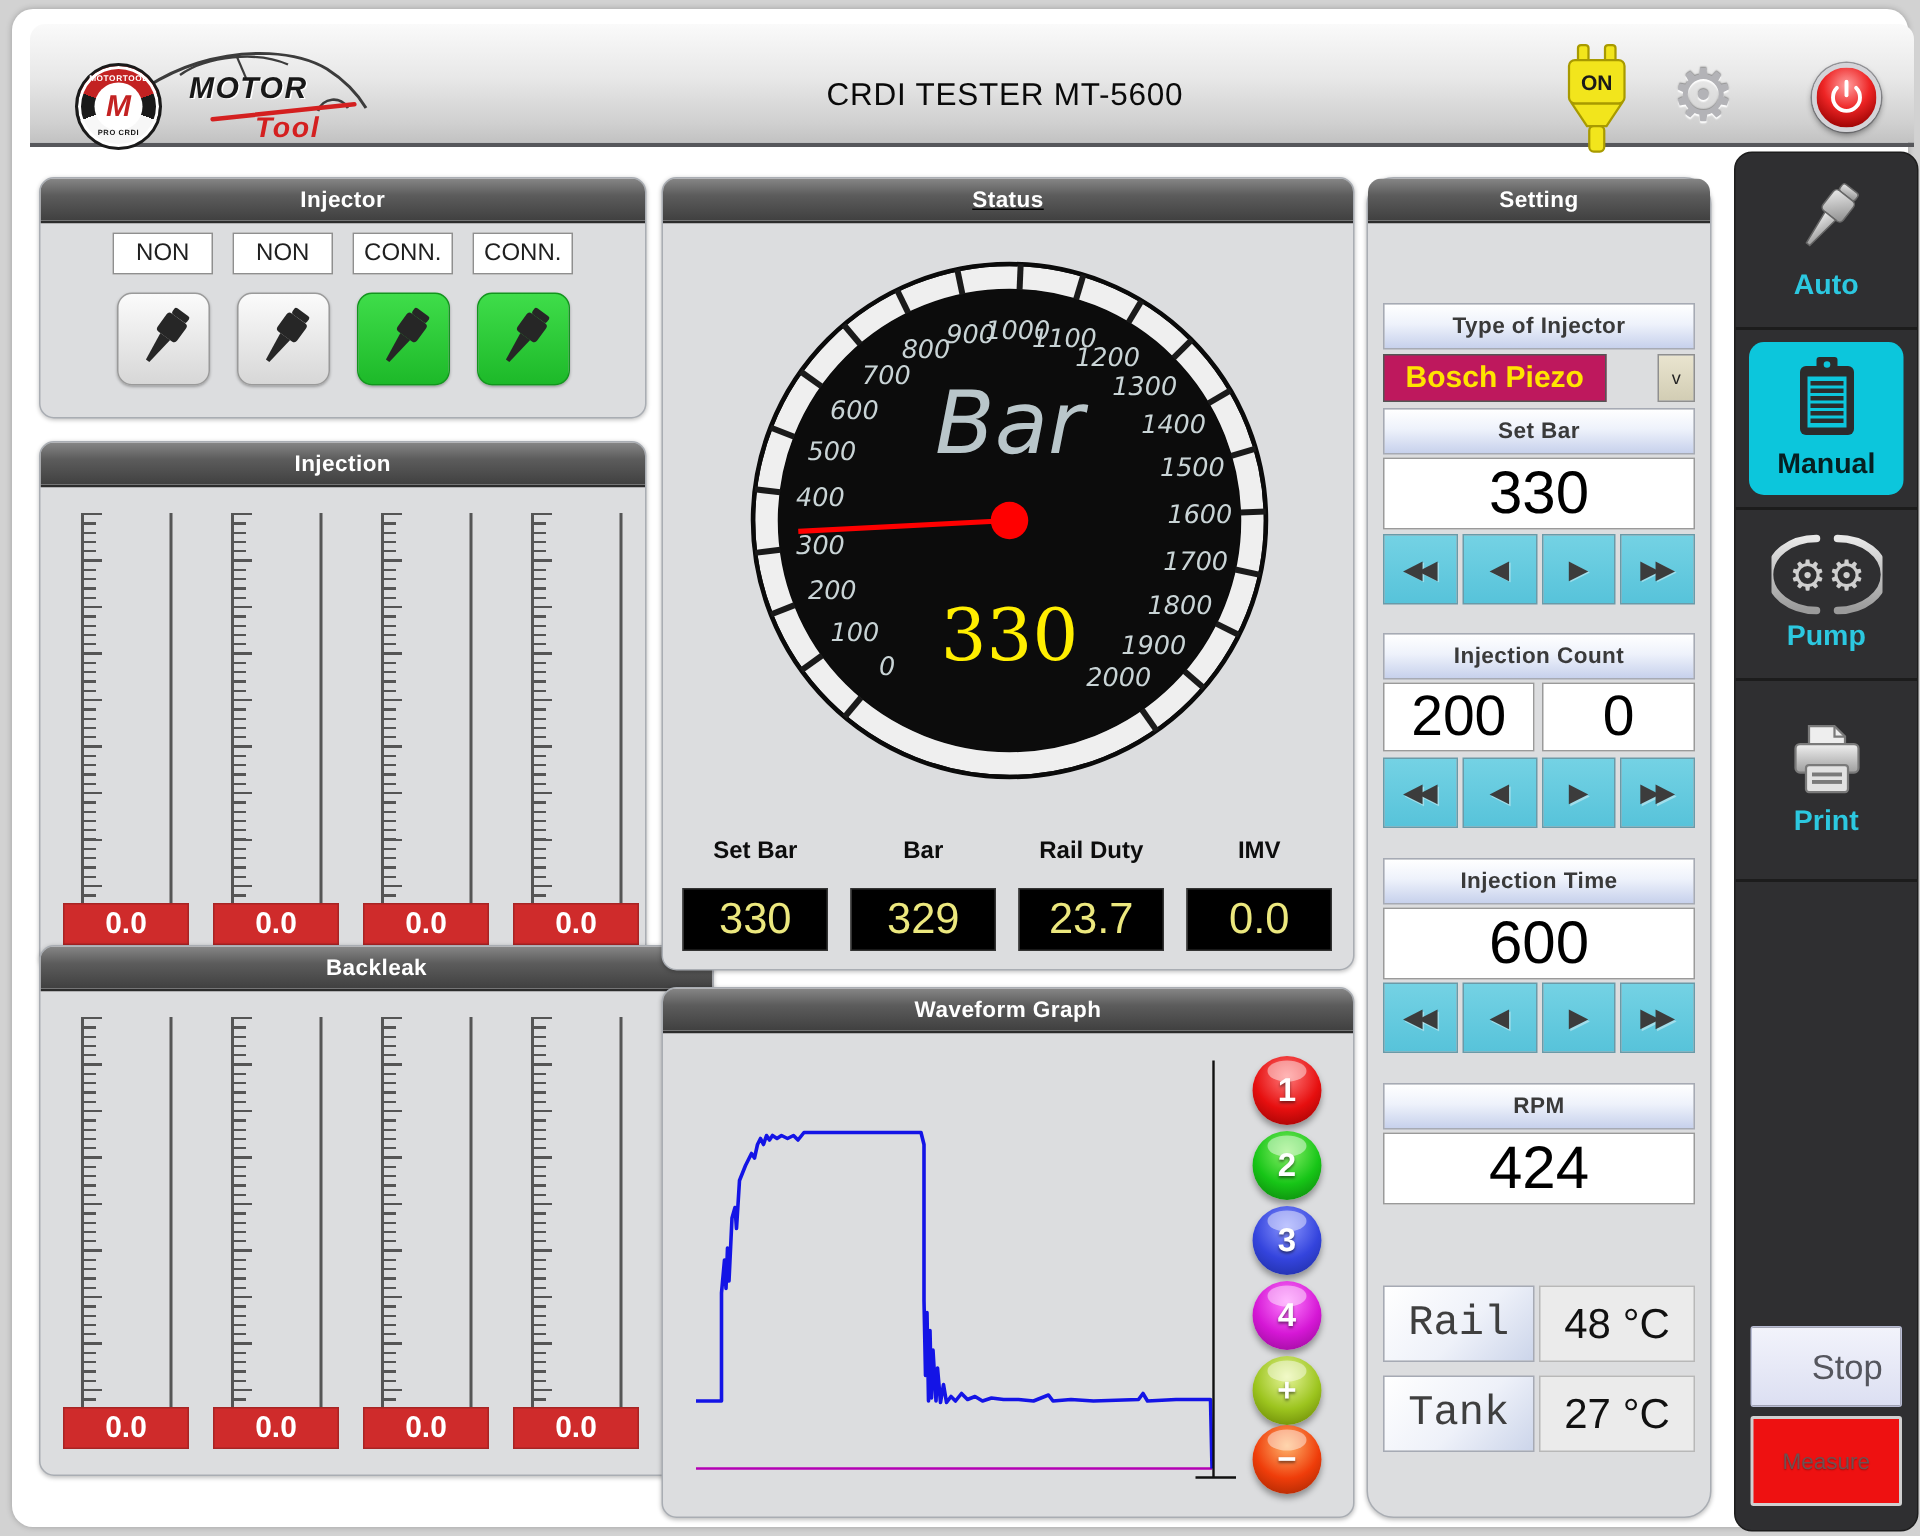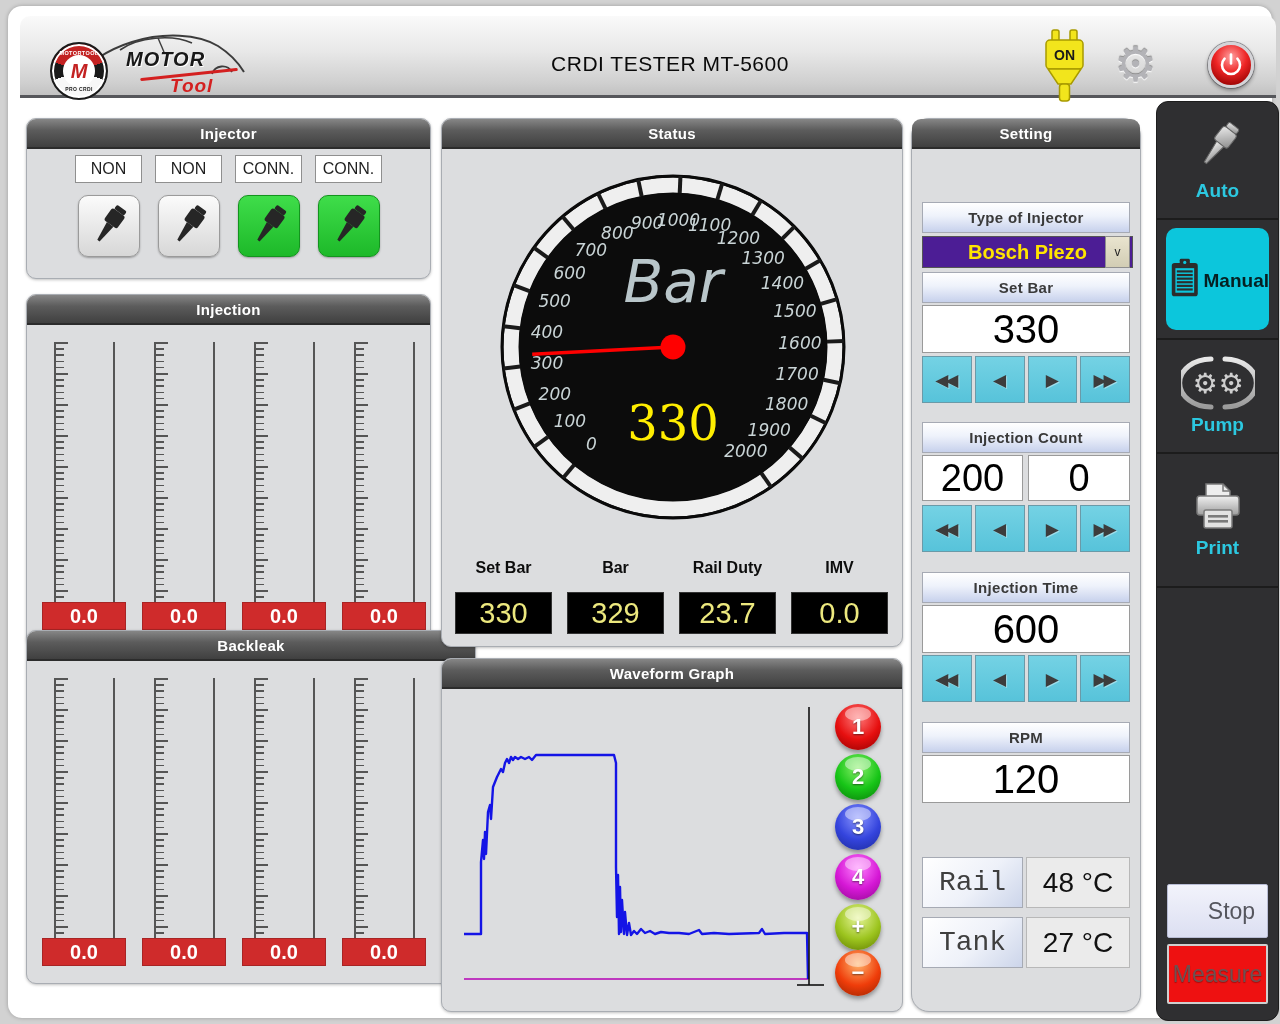--- a/index.html
+++ b/index.html
@@ -62,21 +62,21 @@
   }
   .panel-header {
     height:30px; border-radius:9px 9px 0 0; border-bottom:2px solid #2c2c2c;
     background:linear-gradient(180deg,#868686 0%,#5c5c5c 40%,#404040 100%);
     color:#fff; font-weight:bold; font-size:15px;
     display:flex; align-items:center; justify-content:center; letter-spacing:.3px;
   }
   #panel-injector { left:18px; top:112px; width:405px; height:161px; }
   #panel-injection { left:18px; top:288px; width:405px; height:353px;border-radius:10px; }
   #panel-backleak  { left:18px; top:624px; width:450px; height:354px; }
-  #panel-status    { left:433px; top:112px; width:462px; height:529px; }
+  #panel-status    { left:433px; top:112px; width:462px; height:529px;text-decoration:underline; }
   #panel-waveform  { left:433px; top:652px; width:462px; height:354px; }
   #panel-setting   { left:903px; top:112px; width:230px; height:894px;border-radius:18px; }
   
   .channels { position:absolute; left:0; top:36px; width:100%; display:flex; justify-content:center; gap:13px; }
   .channel { width:67px; display:flex; flex-direction:column; align-items:center; }
   .chan-label {
     width:67px; height:28px; background:#fff; border:1px solid #8f8f8f;
     font-size:16px; color:#1f1f1f; display:flex; align-items:center; justify-content:center;
   }
   .inj-btn {
@@ -123,21 +123,21 @@
     position:absolute; left:10px; width:208px; height:31px;
     background:linear-gradient(180deg,#ffffff 0%,#eef2fb 45%,#c7d1ec 100%);
     border:1px solid #a6aab4; color:#3a3a3a; font-size:15px; font-weight:bold;
     display:flex; align-items:center; justify-content:center; letter-spacing:.3px;
   }
   .s-valuebox {
     position:absolute; background:#fff; border:1px solid #9a9a9a; color:#000;
     display:flex; align-items:center; justify-content:center;
   }
   .dropdown {
-    position:absolute; left:10px; top:117px; width:211px; height:32px; background:#4c1d95;
+    position:absolute; left:10px; top:117px; width:149px; height:32px; background:#be185d;
     border:1px solid #555; color:#ffe400; font-size:20px; font-weight:bold;
     display:flex; align-items:center; justify-content:center;
   }
   .dropdown-btn {
     position:absolute; left:193px; top:117px; width:25px; height:32px;
     background:linear-gradient(180deg,#e9e4cf,#d2cdb4); border:1px solid #8f8f8f;
     font-size:12px; color:#222; display:flex; align-items:center; justify-content:center;
   }
   .stepper-row { position:absolute; left:10px; width:208px; height:47px; display:flex; gap:3px; }
   .stepper-btn {
@@ -162,32 +162,32 @@
     position:absolute; left:1148px; top:95px; width:123px; height:920px;
     background:#2f2f31; border-radius:12px; border:1px solid #1d1d1d;
     display:flex; flex-direction:column; overflow:hidden;
   }
   .sb-sec { border-bottom:2px solid #1c1c1c; display:flex; flex-direction:column;
     align-items:center; justify-content:center; position:relative; }
   .sb-sec .sb-label { color:#2cc8e0; font-weight:bold; font-size:19px; margin-top:4px; }
   .sb-active-wrap { padding:8px; }
   .sb-active {
     width:103px; height:102px; background:#0cc6dc; border-radius:10px;
-    display:flex; flex-direction:row; align-items:center; justify-content:center;
+    display:flex; flex-direction:column; align-items:center; justify-content:center;
   }
   .sb-active .sb-label { color:#062022; }
   .sb-filler { flex:1; }
   .stop-btn {
     margin:0 10px 6px 10px; height:54px; background:linear-gradient(180deg,#f2f3fb,#dcdff2);
     border:1px solid #b8bcd4; border-radius:2px; color:#55565e; font-size:23px;
     display:flex; align-items:center; justify-content:center;padding-left:28px;
   }
   .measure-btn {
     margin:0 10px 16px 10px; height:60px; background:#ee1111;
-    border:2px solid #d0d0d0; border-radius:2px; color:#6e5152; font-size:23px;
+    border:2px solid #d0d0d0; border-radius:2px; color:#6e5152; font-size:15px;
     display:flex; align-items:center; justify-content:center; text-shadow:0 1px 1px rgba(0,0,0,.3);
   }
 </style>
 </head>
 <body>
 
 <div class="app-frame">
 
   <div class="header">
     <div class="logo">
@@ -448,21 +448,21 @@
     <div class="s-label" style="top:453px">Injection Time</div>
     <div class="s-valuebox" style="left:10px; top:486px; width:208px; height:48px; font-size:40px;">600</div>
     <div class="stepper-row" style="top:536px">
         <div class="stepper-btn">◀◀</div>
         <div class="stepper-btn">◀</div>
         <div class="stepper-btn">▶</div>
         <div class="stepper-btn">▶▶</div>
       </div>
 
     <div class="s-label" style="top:603px">RPM</div>
-    <div class="s-valuebox" style="left:10px; top:636px; width:208px; height:48px; font-size:40px;">120</div>
+    <div class="s-valuebox" style="left:10px; top:636px; width:208px; height:48px; font-size:40px;">424</div>
 
     <div id="temps">
         <div class="temp-row-label" style="top: 738px;">Rail</div>
         <div class="temp-row-value" style="top: 738px;">48 °C</div>
         <div class="temp-row-label" style="top: 798px;">Tank</div>
         <div class="temp-row-value" style="top: 798px;">27 °C</div>
       </div>
   </div>
 
   <div class="sidebar" id="sidebar">

